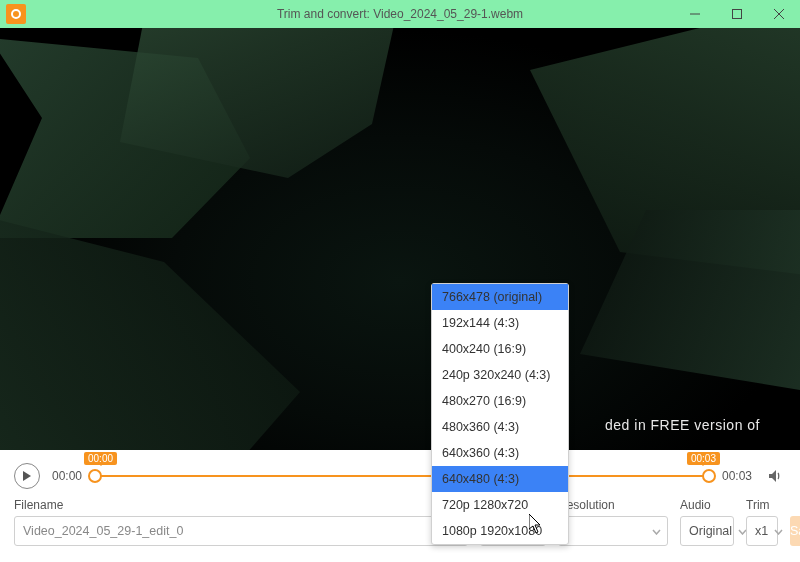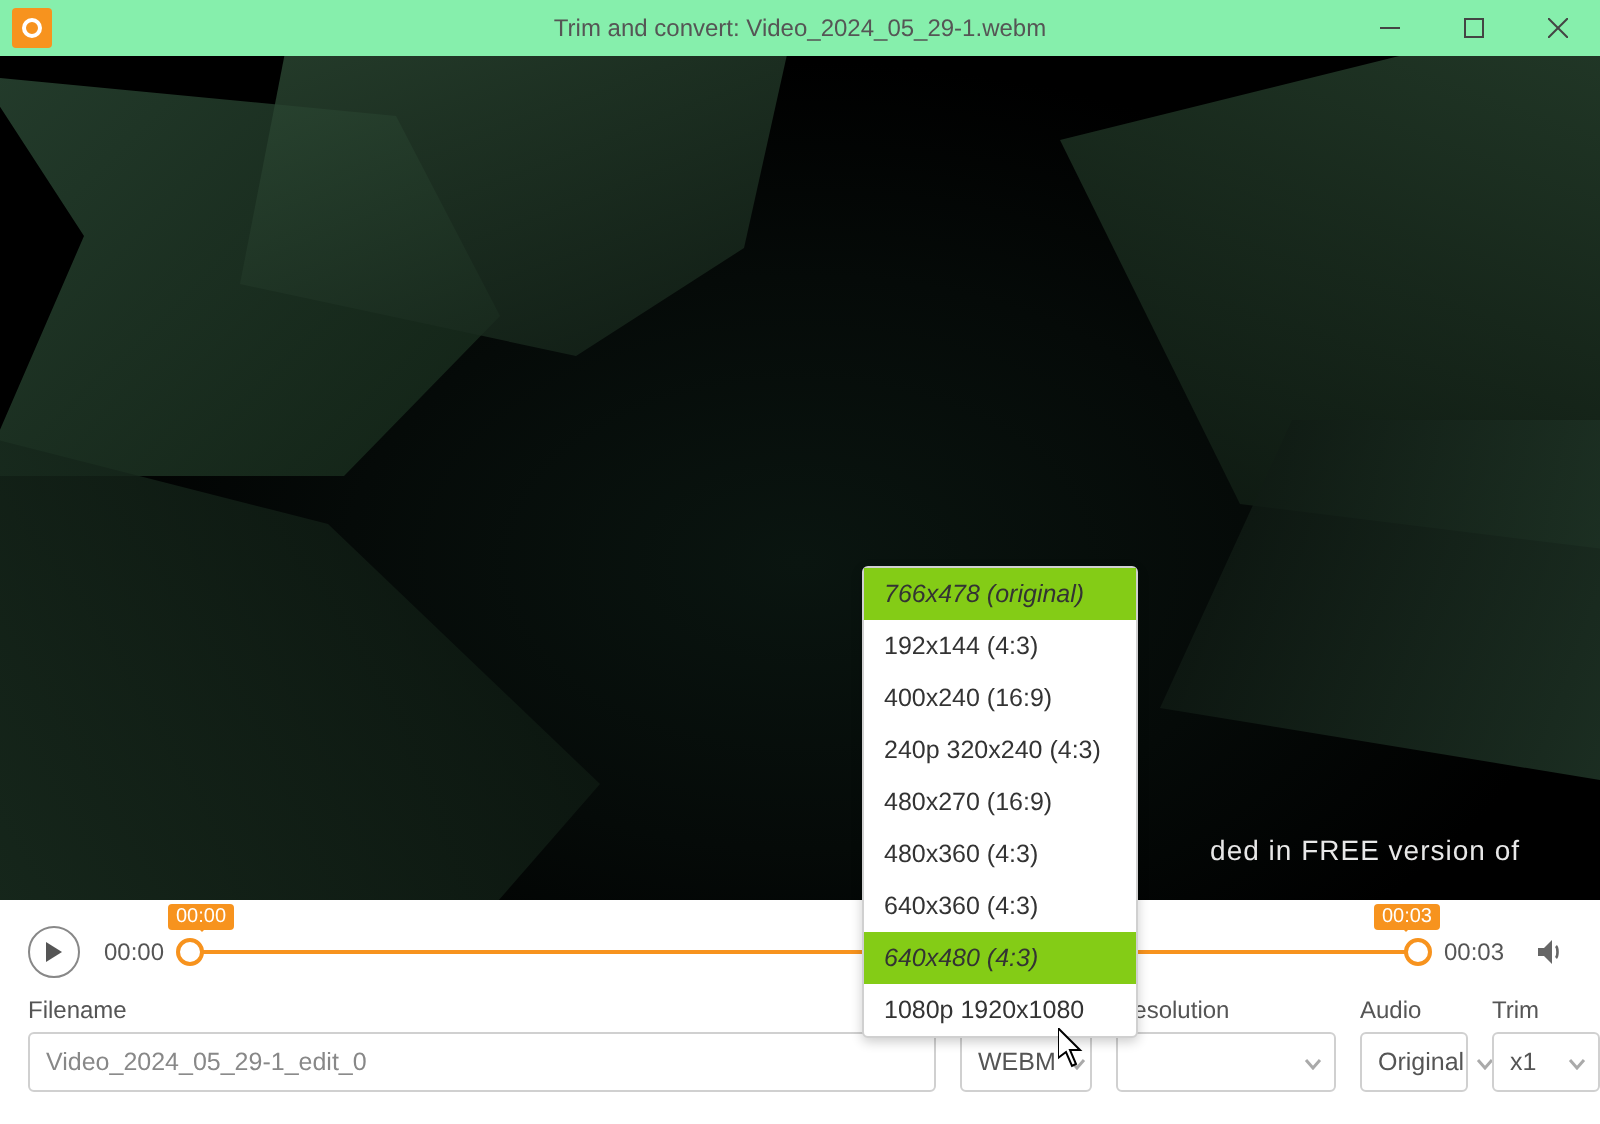--- a/index.html
+++ b/index.html
@@ -19,21 +19,21 @@
 .leaf1 { left:-10px; top:10px; width:260px; height:200px; background: linear-gradient(135deg,#2c4a36,#152819); clip-path: polygon(0 0,80% 10%,100% 60%,70% 100%,0 100%,20% 40%); }
 .leaf2 { left:120px; top:-30px; width:280px; height:180px; background: linear-gradient(160deg,#304f38,#121f16); clip-path: polygon(10% 0,100% 0,90% 70%,60% 100%,0 80%); }
 .leaf3 { right:-30px; top:-10px; width:300px; height:260px; background: linear-gradient(200deg,#2a4631,#0d1810); clip-path: polygon(0 20%,70% 0,100% 0,100% 100%,30% 90%); }
 .leaf4 { left:-40px; bottom:-20px; width:340px; height:260px; background: linear-gradient(60deg,#1d3324,#0a130d); clip-path: polygon(0 0,60% 20%,100% 70%,80% 100%,0 100%); }
 .leaf5 { right:0; bottom:60px; width:220px; height:180px; background: linear-gradient(290deg,#22392a,#0b130e); clip-path: polygon(30% 0,100% 0,100% 100%,0 80%); }
 
 .watermark { position: absolute; right: 40px; bottom: 14px; color: #e8e8e8; font-size: 14px; text-align: right; letter-spacing: .5px; line-height: 1.4; }
 
 .dropdown { position: absolute; left: 431px; top: 283px; width: 138px; background: #fff; border: 1px solid #d0d0d0; border-radius: 3px; box-shadow: 0 2px 6px rgba(0,0,0,.2); z-index: 50; }
 .dropdown-item { padding: 6px 10px; font-size: 12.5px; color: #333; cursor: pointer; }
-.dropdown-item.hover, .dropdown-item.sel { background: #84cc16; font-style: italic; }
+.dropdown-item.hover, .dropdown-item.sel { background: #3b82f6; }
 .dropdown-item.last { white-space: nowrap; overflow: hidden; }
 
 .cursor { position: absolute; left: 529px; top: 514px; z-index: 60; pointer-events:none; }
 
 .controls { position: relative; padding: 10px 14px 0 14px; }
 .play-row { display: flex; align-items: center; height: 32px; gap: 8px; }
 .play-btn { width: 26px; height: 26px; border: 1.5px solid #888; border-radius: 50%; display: flex; align-items: center; justify-content: center; cursor: pointer; }
 .play-btn svg { fill: #555; }
 .time-l, .time-r { font-size: 12px; color: #555; width: 38px; text-align: center; }
 .timeline { flex: 1; height: 24px; position: relative; }
@@ -52,21 +52,21 @@
 .opt-group { display: flex; flex-direction: column; gap: 4px; }
 .opt-label { font-size: 12px; color: #555; }
 .field { height: 30px; border: 1px solid #d0d0d0; border-radius: 3px; display: flex; align-items: center; padding: 0 8px; background: #fff; font-size: 12.5px; color: #888; }
 .field.input { width: 454px; }
 .select { height: 30px; border: 1px solid #d0d0d0; border-radius: 3px; display: flex; align-items: center; padding: 0 6px 0 8px; background: #fff; font-size: 12.5px; color: #555; cursor: pointer; gap: 6px; }
 .select .caret { margin-left: auto; }
 .caret svg { stroke:#aaa; stroke-width:1.5; fill:none; }
 .sel-format { width: 66px; }
 .sel-res { width: 110px; }
 .sel-audio { width: 54px; }
-.sel-speed { width: 54px; }
+.sel-speed { width: 32px; }
 .save-btn { height: 30px; width: 68px; background: #fcd9b3; color: #fff; border-radius: 3px; display: flex; align-items: center; justify-content: center; font-size: 12.5px; cursor: pointer; border:none; }
 </style>
 </head>
 <body>
 
 <div class="titlebar">
   <div class="app-icon">
       <span class="app-icon-inner"></span>
     </div>
   <div class="title">Trim and convert: Video_2024_05_29-1.webm</div>
@@ -105,20 +105,21 @@
 
 <div class="dropdown">
   <div class="dropdown-item sel">766x478 (original)</div>
   <div class="dropdown-item">192x144 (4:3)</div>
   <div class="dropdown-item">400x240 (16:9)</div>
   <div class="dropdown-item">240p 320x240 (4:3)</div>
   <div class="dropdown-item">480x270 (16:9)</div>
   <div class="dropdown-item">480x360 (4:3)</div>
   <div class="dropdown-item">640x360 (4:3)</div>
   <div class="dropdown-item hover">640x480 (4:3)</div>
+  <div class="dropdown-item">720p 1280x720</div>
   <div class="dropdown-item last">1080p 1920x1080</div>
 </div>
 
 <svg class="cursor" width="14" height="20" viewBox="0 0 14 20">
     <path d="M0 0 L0 15 L4 12 L7 19 L9 18 L6 11 L11 11 Z" fill="#fff" stroke="#000" stroke-width="1"></path>
   </svg>
 
 <div class="controls">
   <div class="play-row">
     <div class="play-btn">

